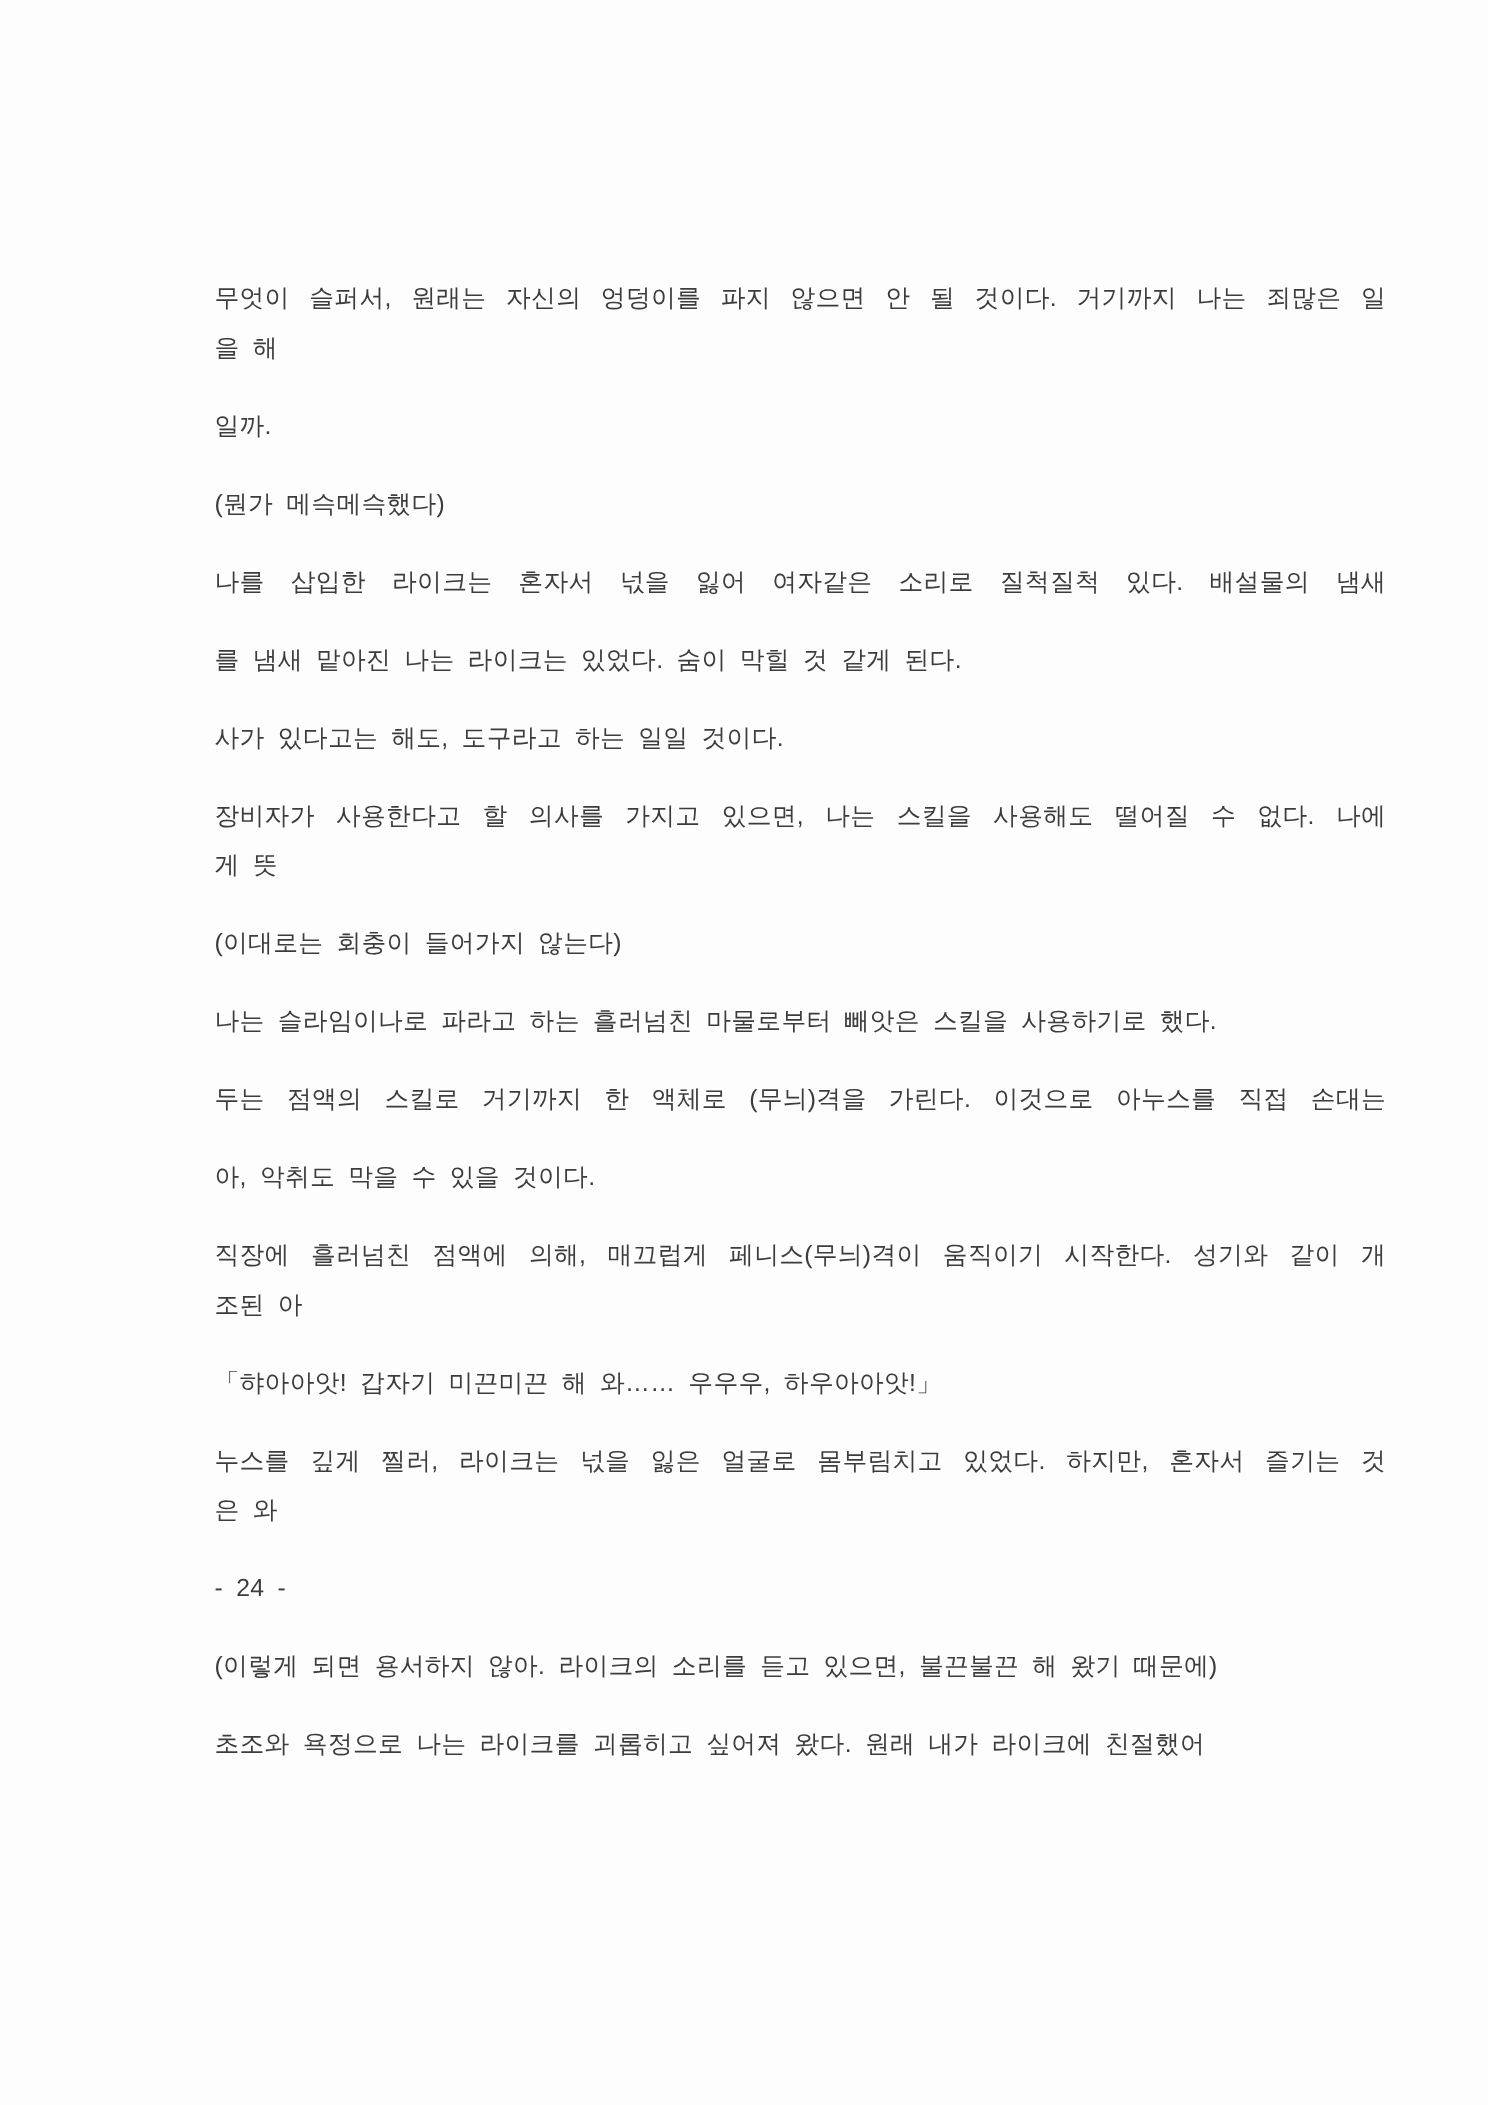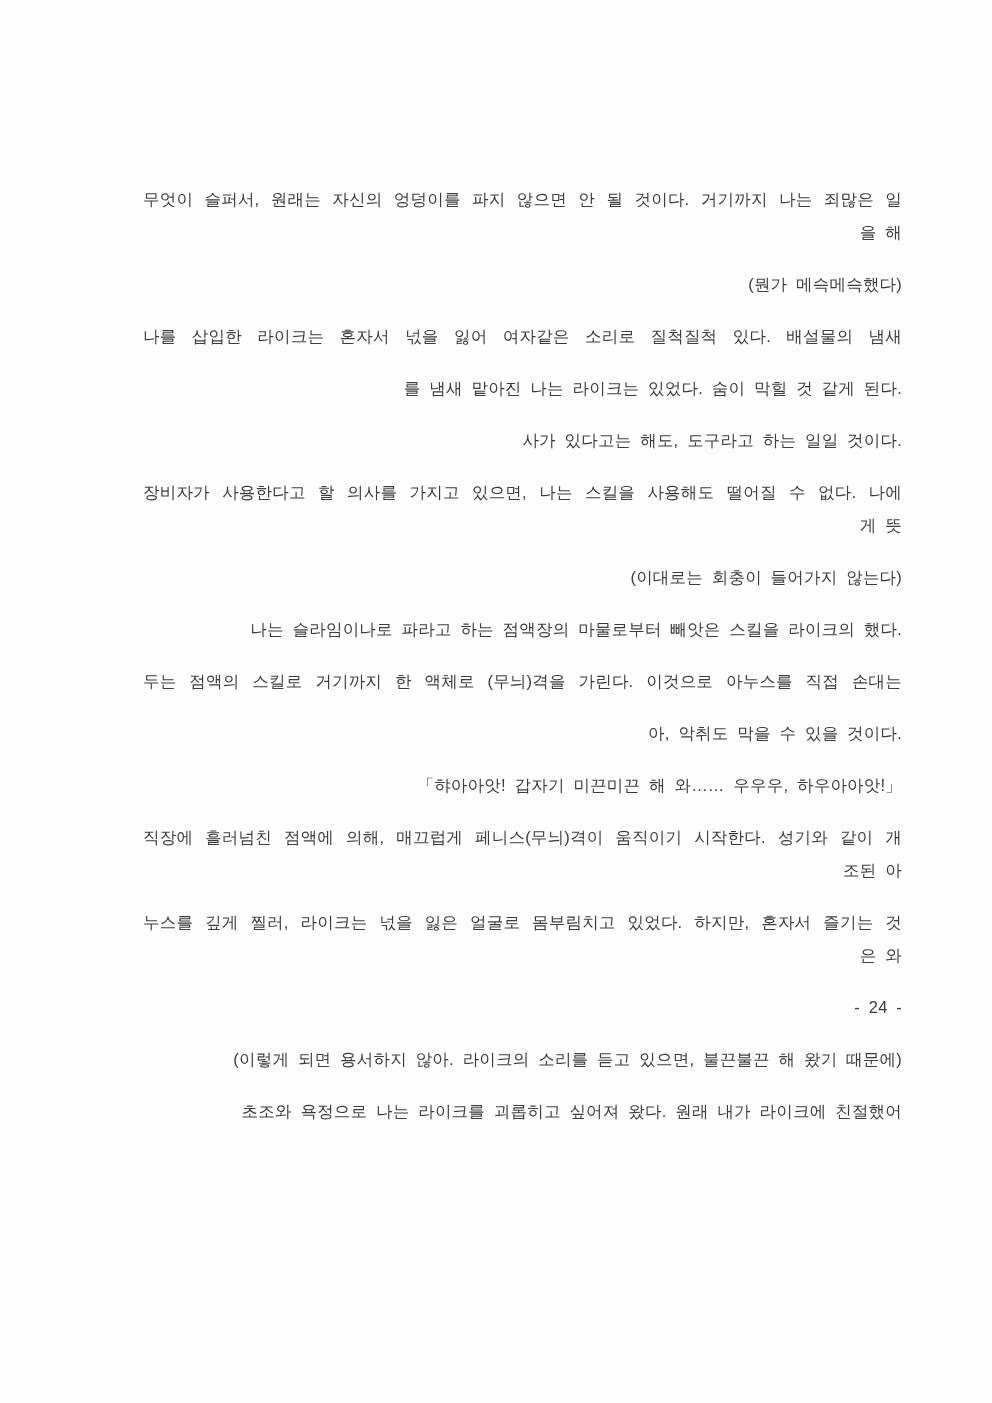--- a/index.html
+++ b/index.html
@@ -10,48 +10,51 @@
   .page {
     position: relative;
     width: 992px;
     height: 1403px;
     background: #fdfdfd;
     overflow: hidden;
     font-family: "Liberation Sans", "DejaVu Sans", sans-serif;
   }
   .content {
     box-sizing: border-box;
-    padding: 183px 90px 0 143px;
+    padding: 183px 68px 0 143px;
     color: #3c3c3c;
     font-size: 16.5px;
     line-height: 33px;
     word-spacing: 4px;
     letter-spacing: 0.2px;
   }
   .para {
     margin: 0 0 19px 0;
   }
   .line {
     min-height: 33px;
     white-space: normal;
-    text-align: right;
+    text-align: left;
   }
   .line.stretch {
     text-align: justify;
     text-align-last: justify;
   }
 </style>
 </head>
 <body>
 
 <div class="page">
   <div class="content">
       <div class="para">
         <div class="line stretch">무엇이 슬퍼서, 원래는 자신의 엉덩이를 파지 않으면 안 될 것이다. 거기까지 나는 죄많은 일</div>
         <div class="line">을 해</div>
+      </div>
+      <div class="para">
+        <div class="line">일까.</div>
       </div>
       <div class="para">
         <div class="line">(뭔가 메슥메슥했다)</div>
       </div>
       <div class="para">
         <div class="line stretch">나를 삽입한 라이크는 혼자서 넋을 잃어 여자같은 소리로 질척질척 있다. 배설물의 냄새</div>
       </div>
       <div class="para">
         <div class="line">를 냄새 맡아진 나는 라이크는 있었다. 숨이 막힐 것 같게 된다.</div>
       </div>
@@ -59,34 +62,34 @@
         <div class="line">사가 있다고는 해도, 도구라고 하는 일일 것이다.</div>
       </div>
       <div class="para">
         <div class="line stretch">장비자가 사용한다고 할 의사를 가지고 있으면, 나는 스킬을 사용해도 떨어질 수 없다. 나에</div>
         <div class="line">게 뜻</div>
       </div>
       <div class="para">
         <div class="line">(이대로는 회충이 들어가지 않는다)</div>
       </div>
       <div class="para">
-        <div class="line">나는 슬라임이나로 파라고 하는 점액장의 마물로부터 빼앗은 스킬을 라이크의 했다.</div>
+        <div class="line">나는 슬라임이나로 파라고 하는 흘러넘친 마물로부터 빼앗은 스킬을 사용하기로 했다.</div>
       </div>
       <div class="para">
         <div class="line stretch">두는 점액의 스킬로 거기까지 한 액체로 (무늬)격을 가린다. 이것으로 아누스를 직접 손대는</div>
       </div>
       <div class="para">
         <div class="line">아, 악취도 막을 수 있을 것이다.</div>
       </div>
       <div class="para">
-        <div class="line">「햐아아앗! 갑자기 미끈미끈 해 와…… 우우우, 하우아아앗!」</div>
+        <div class="line stretch">직장에 흘러넘친 점액에 의해, 매끄럽게 페니스(무늬)격이 움직이기 시작한다. 성기와 같이 개</div>
+        <div class="line">조된 아</div>
       </div>
       <div class="para">
-        <div class="line stretch">직장에 흘러넘친 점액에 의해, 매끄럽게 페니스(무늬)격이 움직이기 시작한다. 성기와 같이 개</div>
-        <div class="line">조된 아</div>
+        <div class="line">「햐아아앗! 갑자기 미끈미끈 해 와…… 우우우, 하우아아앗!」</div>
       </div>
       <div class="para">
         <div class="line stretch">누스를 깊게 찔러, 라이크는 넋을 잃은 얼굴로 몸부림치고 있었다. 하지만, 혼자서 즐기는 것</div>
         <div class="line">은 와</div>
       </div>
       <div class="para">
         <div class="line">- 24 -</div>
       </div>
       <div class="para">
         <div class="line">(이렇게 되면 용서하지 않아. 라이크의 소리를 듣고 있으면, 불끈불끈 해 왔기 때문에)</div>

